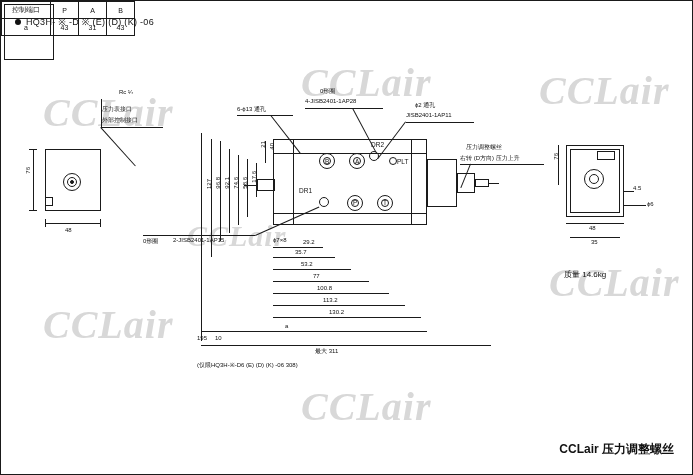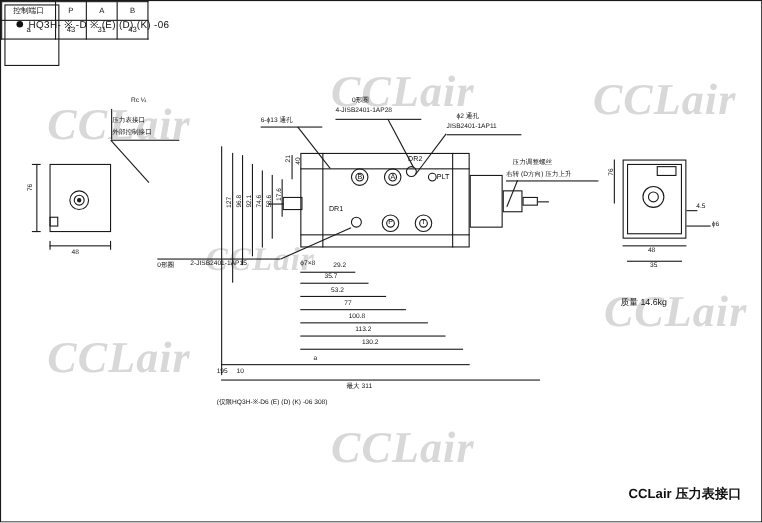--- a/index.html
+++ b/index.html
@@ -261,15 +261,15 @@
     </tr>
     <tr>
       <td class="lbl">a</td>
       <td>43</td>
       <td>31</td>
       <td>43</td>
     </tr>
   </tbody>
     </table>
 
-  <div class="abs" id="brand">CCLair 压力表接口</div>
+  <div class="abs" id="brand">CCLair 压力调整螺丝</div>
 
 </div>
 
 </body></html>

